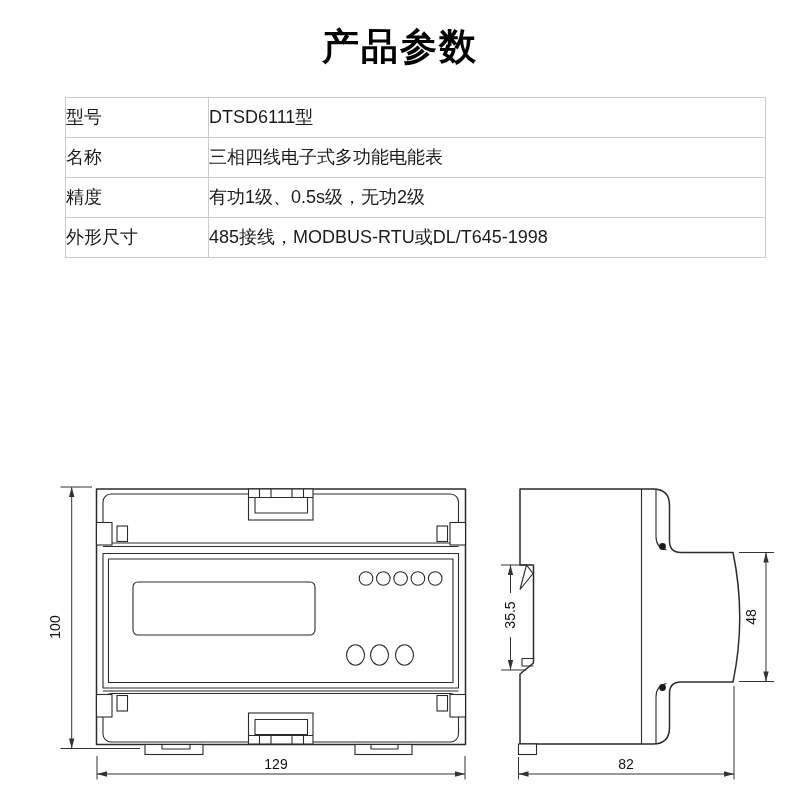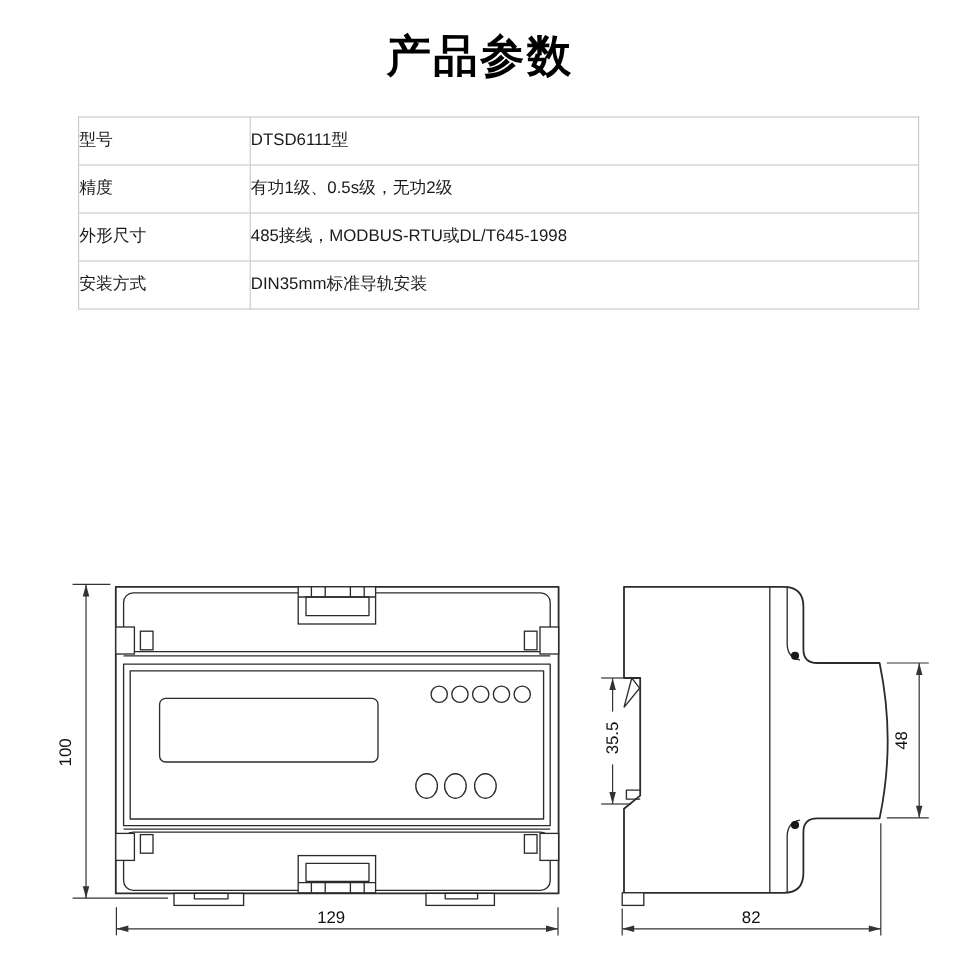--- a/index.html
+++ b/index.html
@@ -6,21 +6,21 @@
   body {width:800px; height:800px; font-family:"Liberation Sans","DejaVu Sans",sans-serif;}
   .page {position:relative; width:800px; height:800px; background:#fff; overflow:hidden;}
   .title {
     position:absolute; top:22px; left:0; width:800px; margin:0;
     text-align:center; font-size:37px; font-weight:700; color:#000;
     letter-spacing:2px;
   }
   table.spec-table {
     position:absolute; left:65px; top:97px; width:701px;
     border-collapse:collapse; table-layout:fixed;
-    font-size:14px; color:#1a1a1a;
+    font-size:18px; color:#1a1a1a;
   }
   table.spec-table td {
     border:1px solid #cccccc; height:38.9px; padding:0;
     white-space:nowrap; overflow:hidden; box-sizing:content-box;
     font-weight:400;
   }
   td.lbl {width:142px; padding-left:26px;}
   td.val {padding-left:18px;}
   svg.drawings {position:absolute; left:20px; top:470px;}
   .ol  {fill:none; stroke:#2b2b2b; stroke-width:1.5; stroke-linejoin:round;}
@@ -38,30 +38,30 @@
 
   <h1 class="title">产品参数</h1>
 
   <table class="spec-table">
     <tbody>
       <tr>
         <td class="lbl">型号</td>
         <td class="val">DTSD6111型</td>
       </tr>
       <tr>
+        <td class="lbl">名称</td>
+        <td class="val">三相四线电子式多功能电能表</td>
+      </tr>
+      <tr>
         <td class="lbl">精度</td>
         <td class="val">有功1级、0.5s级，无功2级</td>
       </tr>
       <tr>
         <td class="lbl">外形尺寸</td>
         <td class="val">485接线，MODBUS-RTU或DL/T645-1998</td>
-      </tr>
-      <tr>
-        <td class="lbl">安装方式</td>
-        <td class="val">DIN35mm标准导轨安装</td>
       </tr>
     </tbody>
   </table>
 
   <svg class="drawings" width="760" height="330" viewBox="20 470 760 330" xmlns="http://www.w3.org/2000/svg">
 
     <g>
 
       <rect class="ol" x="96.5" y="489" width="369" height="255.5"></rect>
 

